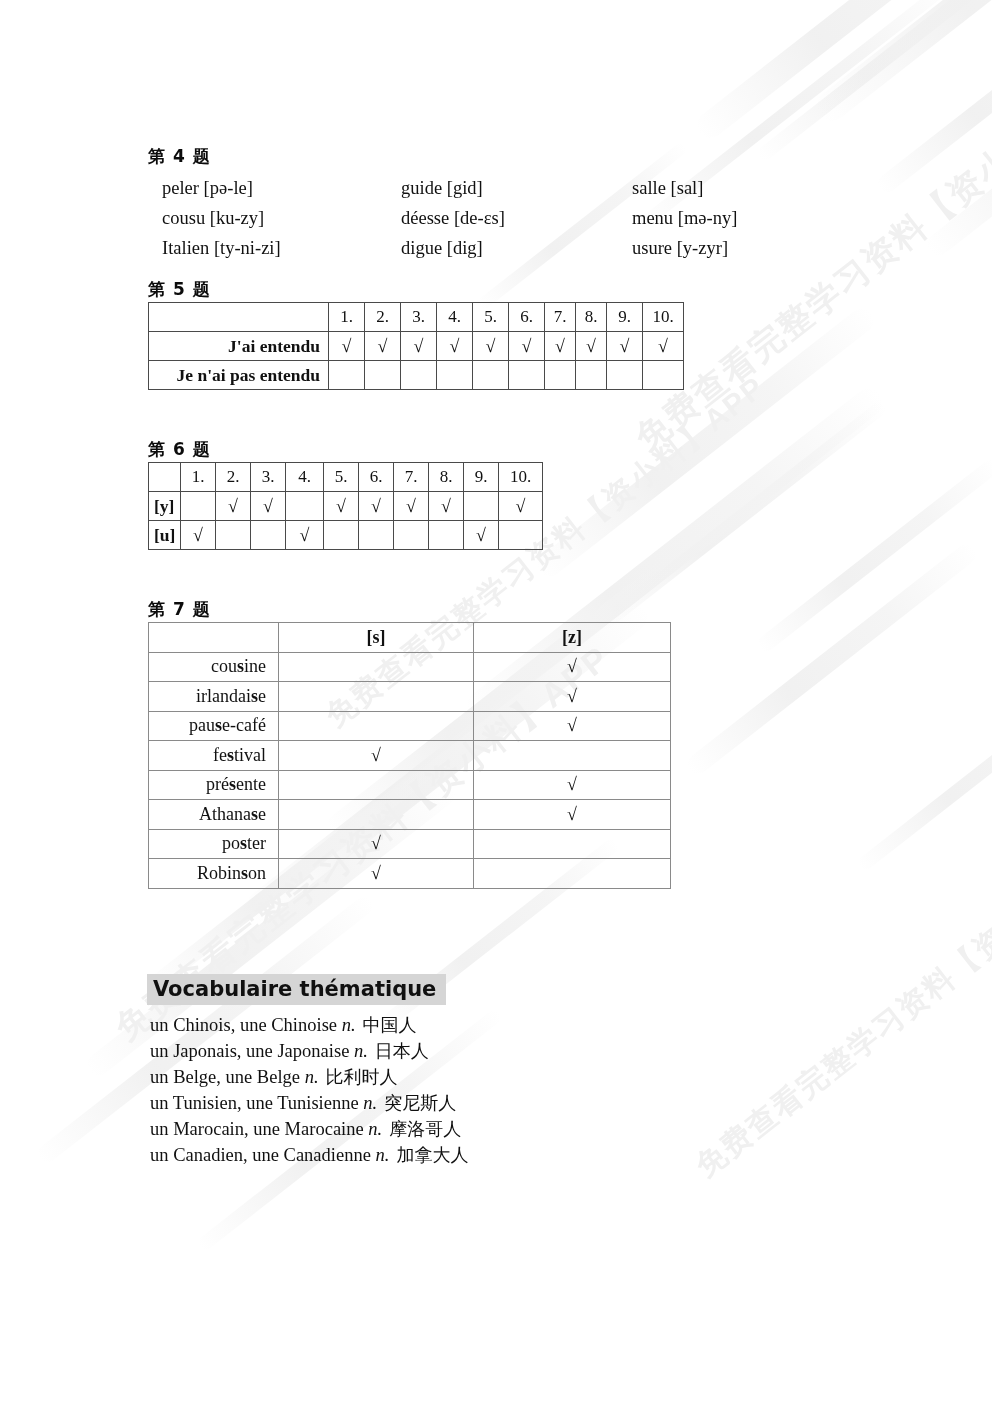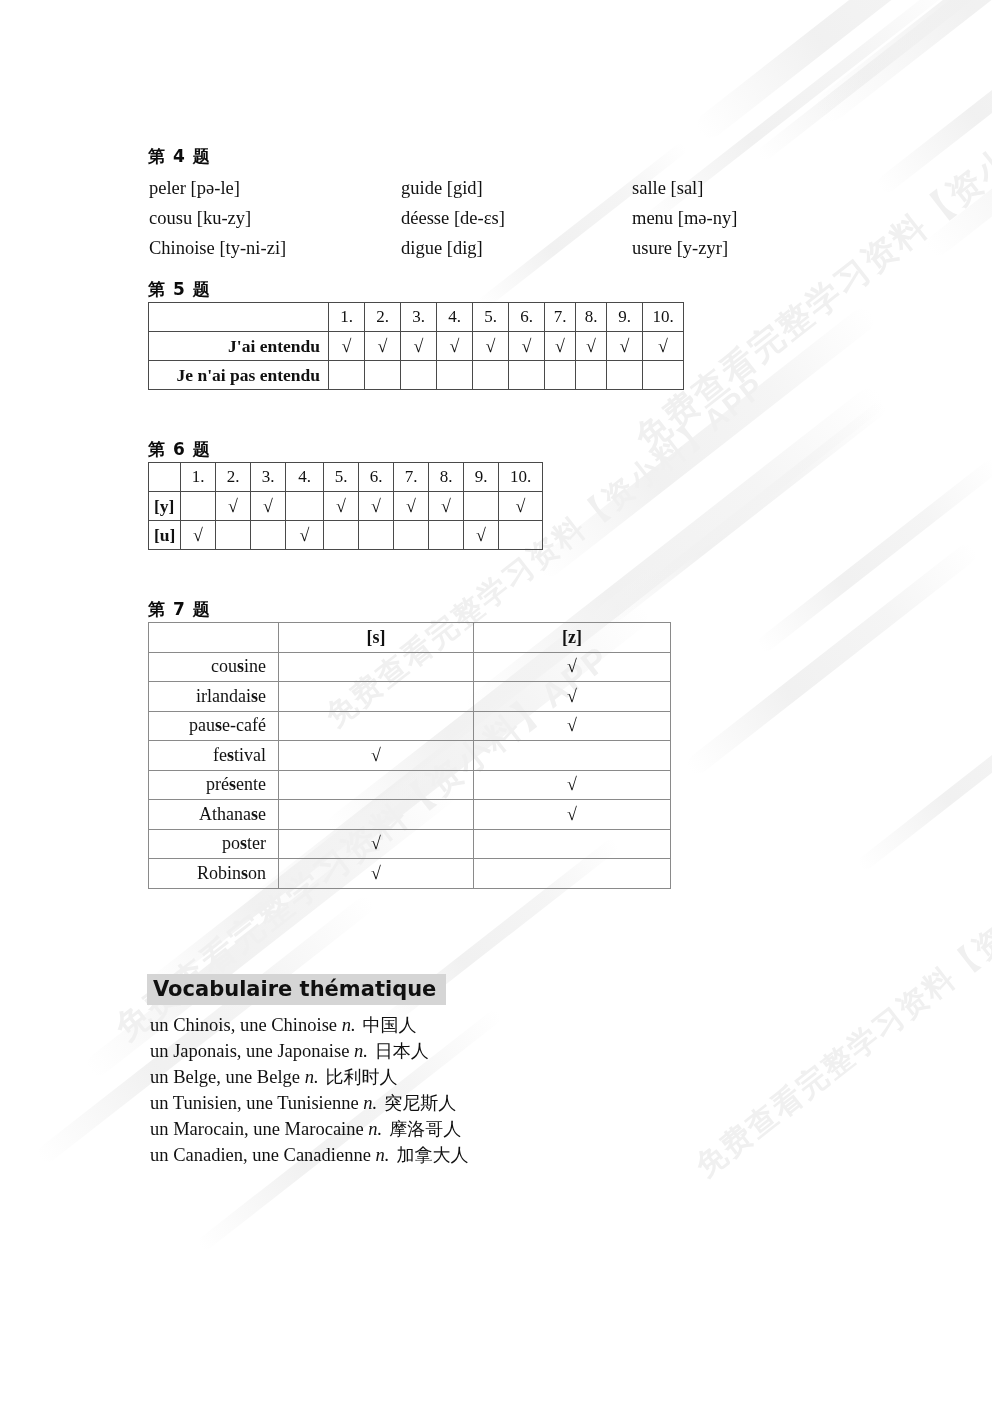--- a/index.html
+++ b/index.html
@@ -181,24 +181,24 @@
     <div class="wm-text" style="left: 640px; top: 420px; font-size: 34px; color: rgb(240, 240, 240);">免费查看完整学习资料【资小料】APP</div>
     <div class="wm-text" style="left: 120px; top: 1010px; font-size: 34px; color: rgb(240, 240, 240);">免费查看完整学习资料【资小料】APP</div>
     <div class="wm-text" style="left: 330px; top: 700px; font-size: 30px; color: rgb(240, 240, 240);">免费查看完整学习资料【资小料】APP</div>
     <div class="wm-text" style="left: 700px; top: 1150px; font-size: 30px; color: rgb(240, 240, 240);">免费查看完整学习资料【资小料】APP</div>
   </div>
 
 <div id="page">
 
   <div class="sec-title" style="left:148px; top:145px;">第 4 题</div>
 
-  <div class="q4-col" style="left:149px; top:173px;">
+  <div class="q4-col" style="left:162px; top:173px;">
     <div>peler [pə-le]</div>
     <div>cousu [ku-zy]</div>
-    <div>Chinoise [ty-ni-zi]</div>
+    <div>Italien [ty-ni-zi]</div>
   </div>
   <div class="q4-col" style="left:401px; top:173px;">
     <div>guide [gid]</div>
     <div>déesse [de-ɛs]</div>
     <div>digue [dig]</div>
   </div>
   <div class="q4-col" style="left:632px; top:173px;">
     <div>salle [sal]</div>
     <div>menu [mə-ny]</div>
     <div>usure [y-zyr]</div>

